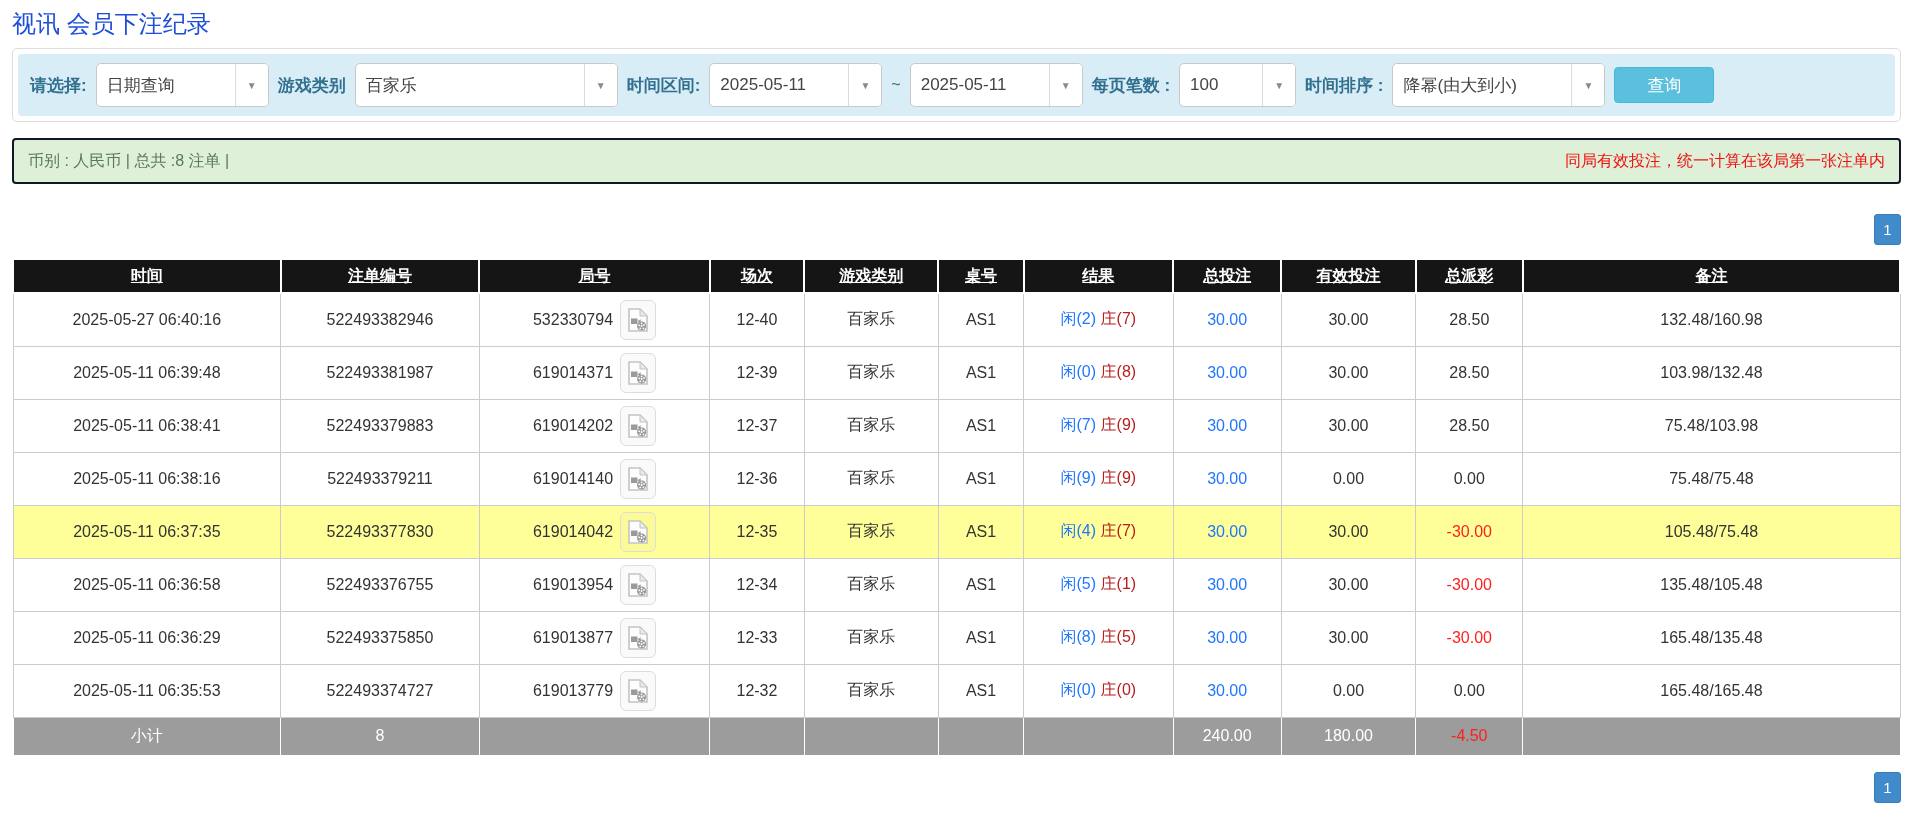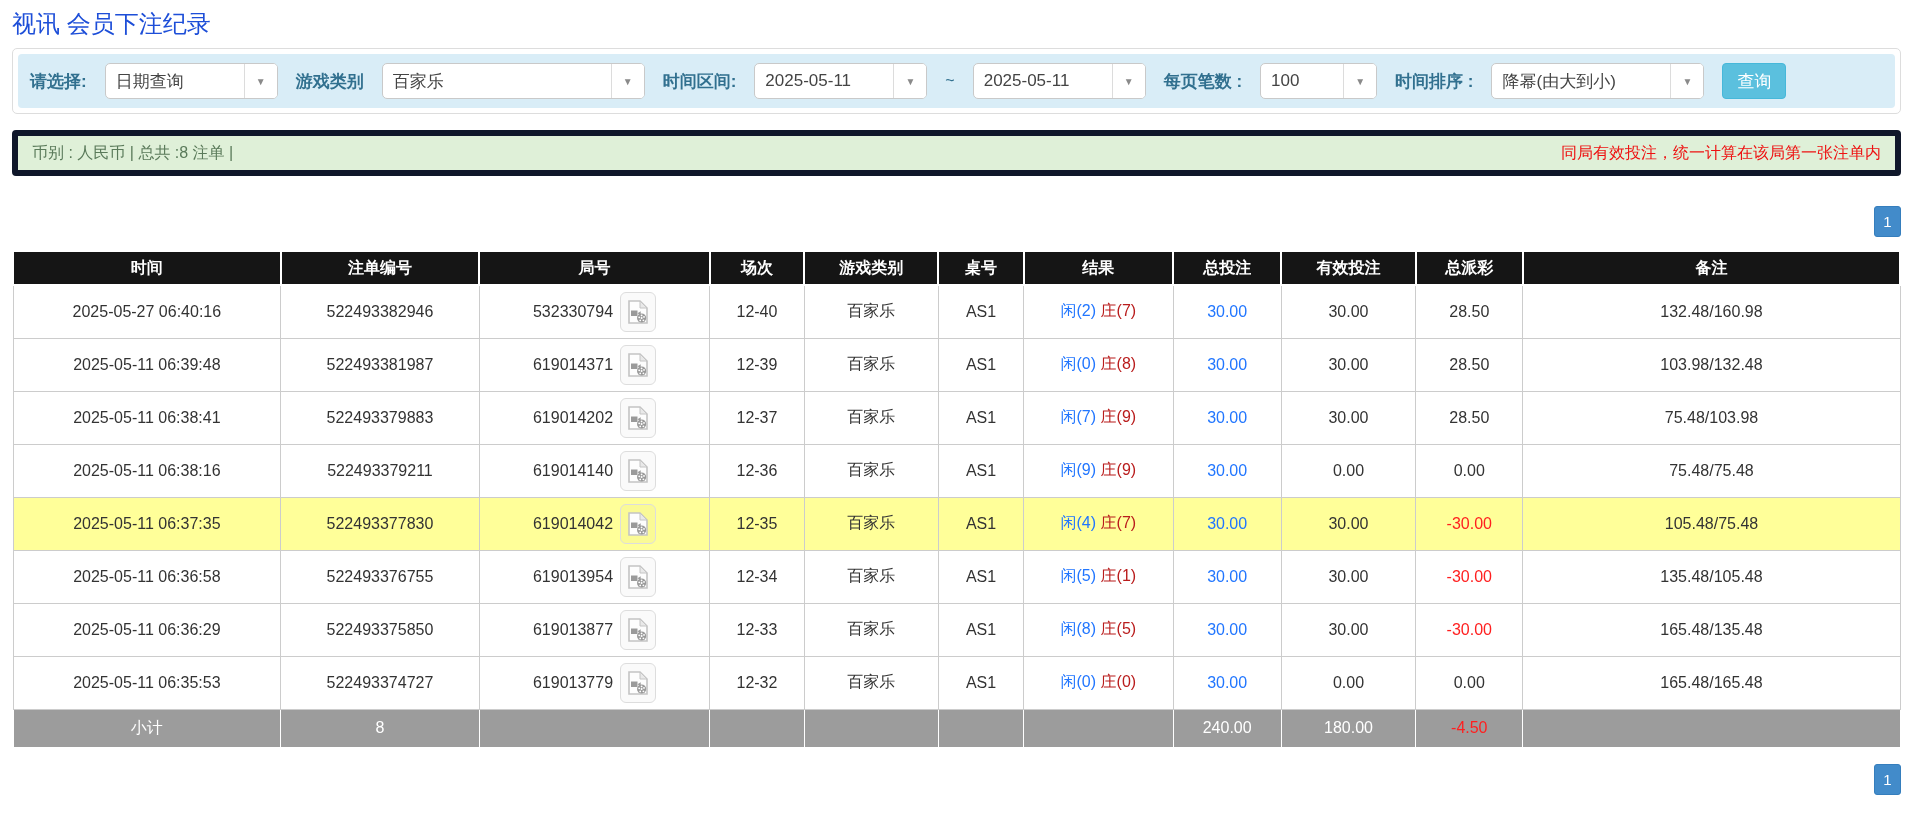--- a/index.html
+++ b/index.html
@@ -7,46 +7,46 @@
   body {
     width:1913px; height:819px; overflow:hidden; background:#fff;
     font-family:"Liberation Sans","DejaVu Sans",sans-serif; color:#333;
   }
   .wrap { margin:0 12px; }
 
   .page-title { font-size:24px; font-weight:500; color:#1d4ed8; margin:10px 0 0 0; line-height:28px; }
 
   
   .filter-panel { margin-top:10px; border:1px solid #ddd; border-radius:5px; background:#fff; padding:5px; }
-  .filter-bar { background:#d9edf7; border-radius:4px; display:flex; align-items:center; gap:18px; padding:9px 12px; }
+  .filter-bar { background:#d9edf7; border-radius:4px; display:flex; align-items:center; gap:9px; padding:9px 12px; }
   .f-label { color:#31708f; font-weight:bold; font-size:17px; white-space:nowrap; }
   .tilde { color:#31708f; font-size:16px; }
-  .combobox { display:flex; height:36px; background:#fff; border:1px solid #c9c9c9; border-radius:5px; overflow:hidden; flex:0 0 auto; }
+  .combobox { display:flex; height:44px; background:#fff; border:1px solid #c9c9c9; border-radius:5px; overflow:hidden; flex:0 0 auto; }
   .combobox input { border:none; outline:none; background:transparent; font-size:17px; color:#444; padding:0 10px; font-family:inherit; }
   .combo-arrow { width:33px; border-left:1px solid #dcdcdc; background:#fff; display:flex; align-items:center; justify-content:center; cursor:pointer; }
   .combo-arrow span { font-size:10px; color:#8a8a8a; }
   .w-query { width:138px; } .w-game { width:228px; } .w-date { width:138px; } .w-size { width:82px; } .w-sort { width:178px; }
-  .search-btn { height:36px; padding:0 14px; background:#5bc0de; border:1px solid #46b8da; border-radius:4px;
+  .search-btn { height:36px; padding:0 32px; background:#5bc0de; border:1px solid #46b8da; border-radius:4px;
     color:#fff; font-size:17px; cursor:pointer; font-family:inherit; }
 
   
-  .summary-bar { margin-top:16px; height:46px; background:#dff0d8; border:6px solid #0f172a; border-radius:4px;
+  .summary-bar { margin-top:16px; height:46px; background:#dff0d8; border:2px solid #0f172a; border-radius:4px;
     display:flex; align-items:center; justify-content:space-between; padding:0 14px; font-size:16px; }
   .summary-left { color:#5a7a5a; }
   .summary-note { color:#ee1111; }
 
   
   .pager-top { margin-top:30px; display:flex; justify-content:flex-end; }
   .pager-bottom { margin-top:16px; display:flex; justify-content:flex-end; }
   .page-btn { width:27px; height:31px; background:#428bca; border:1px solid #357ebd; border-radius:3px;
     color:#fff; font-size:15px; display:flex; align-items:center; justify-content:center; cursor:pointer; }
 
   
   table.records { width:100%; border-collapse:collapse; table-layout:fixed; margin-top:13px; font-size:16px; }
-  .records th { background:#151515; color:#fff; font-weight:bold; height:34px; border:2px solid #fff; padding:0; font-size:16px; }
+  .records th { background:#151515; color:#fff; font-weight:bold; height:34px; border:2px solid #fff; padding:0; font-size:16px;text-decoration:underline; }
   .records td { background:#fff; border:1px solid #ccc; text-align:center; height:53px; padding:0 4px; color:#333; }
   tr.highlight td { background:#ffff99; }
   .player { color:#2176ff; }
   .banker { color:#b91c1c; }
   .bet-link a { color:#2176ff; text-decoration:none; cursor:pointer; }
   .payout.neg { color:#ff1f1f; }
   tr.footer td { background:#9c9c9c; color:#fff; height:38px; border:1px solid #fff; }
   tr.footer td.payout.neg { color:#ff1f1f; }
   tr.footer.total td { border-top:4px solid #fff; }
 

